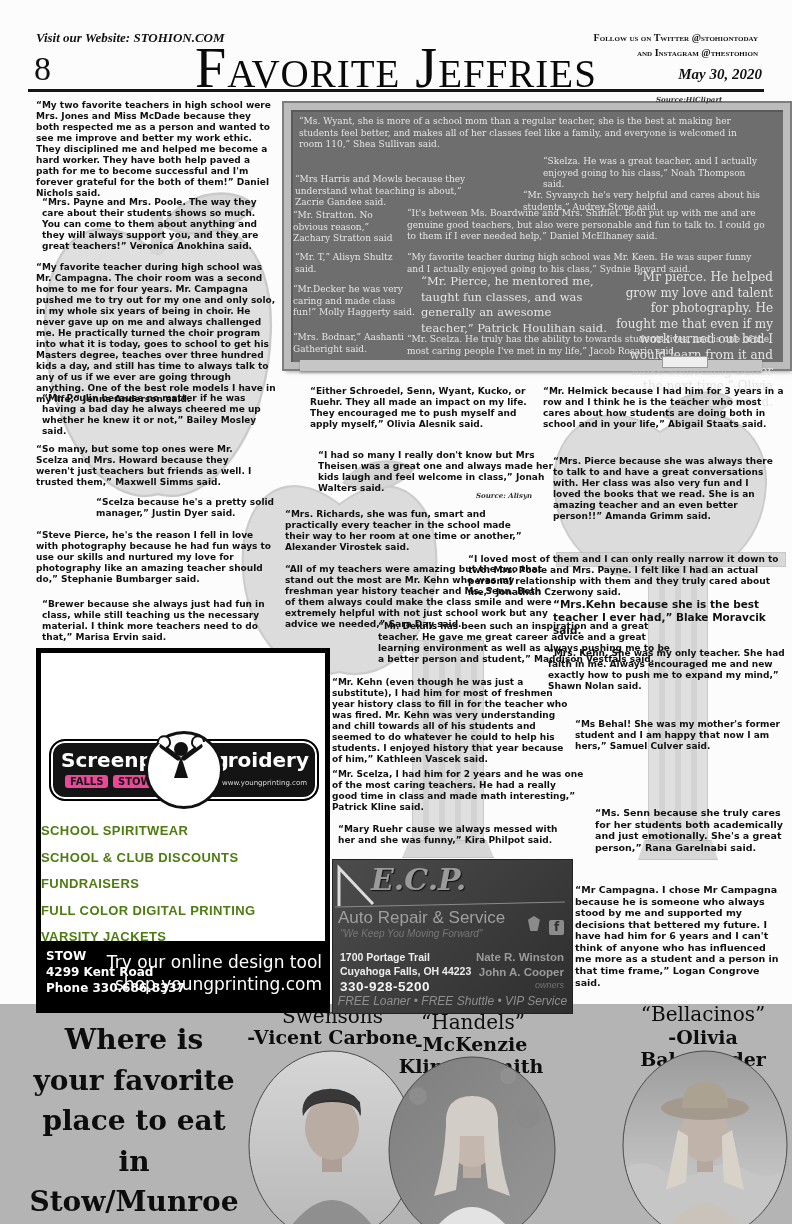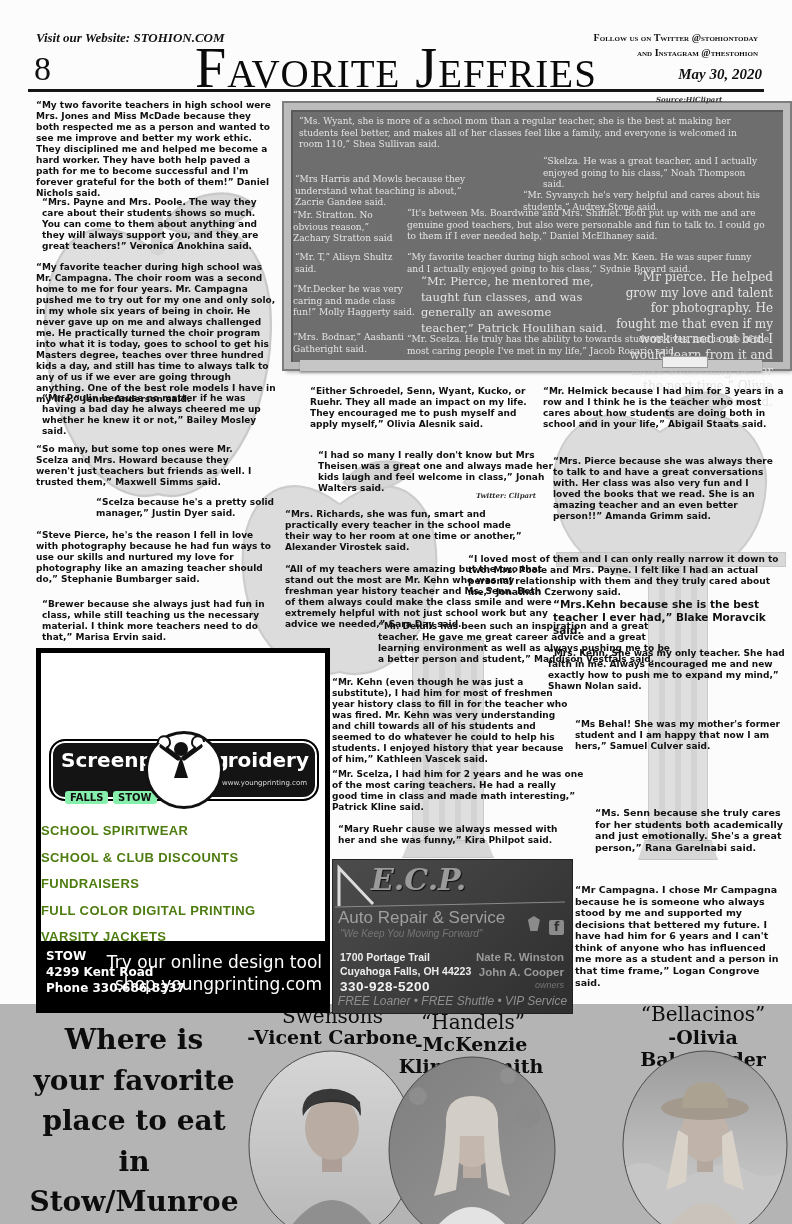--- a/index.html
+++ b/index.html
@@ -37,22 +37,22 @@
   
   .yad{position:absolute;left:36px;top:648px;width:294px;height:365px;background:#fff;border:5px solid #000;
        z-index:5;box-sizing:border-box;}
   .ylogo{position:absolute;left:0;top:8px;width:100%;text-align:center;
          font:bold 56px/1 "DejaVu Sans",sans-serif;color:#3c3c3c;letter-spacing:-2px;
          text-shadow:2px 2px 0 #000, -1px -1px 0 #000, 1px -1px 0 #000, -1px 1px 0 #000;}
   .ybar{position:absolute;left:8px;top:86px;width:266px;height:58px;background:#141414;border-radius:16px;
         border:2px solid #000;box-shadow:0 0 0 2px #fff inset;}
   .ybar .sp{position:absolute;left:10px;top:7px;font:bold 20px "DejaVu Sans",sans-serif;color:#fff;}
   .ybar .em{position:absolute;right:8px;top:7px;font:bold 20px "DejaVu Sans",sans-serif;color:#fff;}
-  .ytag{position:absolute;top:34px;font:bold 10px "DejaVu Sans",sans-serif;background:#86efac;color:#111;
-        padding:1px 5px;border-radius:3px;margin-top:16px;}
+  .ytag{position:absolute;top:34px;font:bold 10px "DejaVu Sans",sans-serif;background:#ec4899;color:#111;
+        padding:1px 5px;border-radius:3px;}
   .yurl{position:absolute;right:10px;top:38px;font:7px "DejaVu Sans",sans-serif;color:#ddd;}
   .ycircle{position:absolute;left:50%;top:78px;margin-left:-38px;width:72px;height:72px;background:#fff;
            border:3px solid #111;border-radius:50%;z-index:2;}
   .yservices{position:absolute;left:0;width:100%;text-align:left;
              font:bold 13px "Liberation Sans",sans-serif;color:#4d7c0f;letter-spacing:.4px;margin-top:8px;}
   .yband{position:absolute;left:-5px;bottom:-5px;width:294px;height:72px;background:#000;}
   .yband .addr{position:absolute;left:10px;top:7px;font:bold 12px/1.35 "DejaVu Sans",sans-serif;color:#fff;}
   .yband .cta{position:absolute;right:8px;top:10px;text-align:right;font:17px/1.3 "DejaVu Sans",sans-serif;color:#fff;}
   
   .nad{position:absolute;left:333px;top:860px;width:239px;height:153px;z-index:5;
@@ -140,21 +140,21 @@
   <div class="q" style="left:42px;top:197px;width:232px">“Mrs. Payne and Mrs. Poole. The way they care about their students shows so much. You can come to them about anything and they will always support you, and they are great teachers!” Veronica Anokhina said.</div>
   <div class="q" style="left:36px;top:262px;width:240px">“My favorite teacher during high school was Mr. Campagna. The choir room was a second home to me for four years. Mr. Campagna pushed me to try out for my one and only solo, in my whole six years of being in choir. He never gave up on me and always challenged me. He practically turned the choir program into what it is today, goes to school to get his Masters degree, teaches over three hundred kids a day, and still has time to always talk to any of us if we ever are going through anything. One of the best role models I have in my life,” Jenna Anderson said.</div>
   <div class="q" style="left:42px;top:393px;width:228px">“Mr. Poulin because no matter if he was having a bad day he always cheered me up whether he knew it or not,” Bailey Mosley said.</div>
   <div class="q" style="left:36px;top:444px;width:232px">“So many, but some top ones were Mr. Scelza and Mrs. Howard because they weren't just teachers but friends as well. I trusted them,” Maxwell Simms said.</div>
   <div class="q" style="left:96px;top:497px;width:185px">“Scelza because he's a pretty solid manager,” Justin Dyer said.</div>
   <div class="q" style="left:36px;top:530px;width:242px">“Steve Pierce, he's the reason I fell in love with photography because he had fun ways to use our skills and nurtured my love for photography like an amazing teacher should do,” Stephanie Bumbarger said.</div>
   <div class="q" style="left:42px;top:599px;width:232px">“Brewer because she always just had fun in class, while still teaching us the necessary material. I think more teachers need to do that,” Marisa Ervin said.</div>
 
   <div class="q" style="left:310px;top:386px;width:228px">“Either Schroedel, Senn, Wyant, Kucko, or Ruehr. They all made an impact on my life. They encouraged me to push myself and apply myself,” Olivia Alesnik said.</div>
   <div class="q" style="left:318px;top:450px;width:242px">“I had so many I really don't know but Mrs Theisen was a great one and always made her kids laugh and feel welcome in class,” Jonah Walters said.</div>
-  <div class="src" style="left:476px;top:491px">Twitter: Clipart</div>
+  <div class="src" style="left:476px;top:491px">Source: Alisyn</div>
   <div class="q" style="left:285px;top:509px;width:238px">“Mrs. Richards, she was fun, smart and practically every teacher in the school made their way to her room at one time or another,” Alexander Virostek said.</div>
   <div class="q" style="left:285px;top:564px;width:268px">“All of my teachers were amazing but the two that stand out the most are Mr. Kehn who was my freshman year history teacher and Ms. Senn. Both of them always could make the class smile and were extremely helpful with not just school work but any advice we needed,” Sara Day said.</div>
   <div class="q" style="left:378px;top:621px;width:292px">“Mr. Deiulis has been such an inspiration and a great teacher. He gave me great career advice and a great learning environment as well as always pushing me to be a better person and student,” Maddison Vestfals said.</div>
   <div class="q" style="left:332px;top:677px;width:238px">“Mr. Kehn (even though he was just a substitute), I had him for most of freshmen year history class to fill in for the teacher who was fired. Mr. Kehn was very understanding and chill towards all of his students and seemed to do whatever he could to help his students. I enjoyed history that year because of him,” Kathleen Vascek said.</div>
   <div class="q" style="left:332px;top:769px;width:252px">“Mr. Scelza, I had him for 2 years and he was one of the most caring teachers. He had a really good time in class and made math interesting,” Patrick Kline said.</div>
   <div class="q" style="left:338px;top:824px;width:228px">“Mary Ruehr cause we always messed with her and she was funny,” Kira Philpot said.</div>
   <div class="src" style="left:356px;top:875px">Source:ClipartMax</div>
 
   <div class="q" style="left:543px;top:386px;width:248px">“Mr. Helmick because I had him for 3 years in a row and I think he is the teacher who most cares about how students are doing both in school and in your life,” Abigail Staats said.</div>
   <div class="q" style="left:553px;top:456px;width:225px">“Mrs. Pierce because she was always there to talk to and have a great conversations with. Her class was also very fun and I loved the books that we read. She is an amazing teacher and an even better person!!” Amanda Grimm said.</div>

